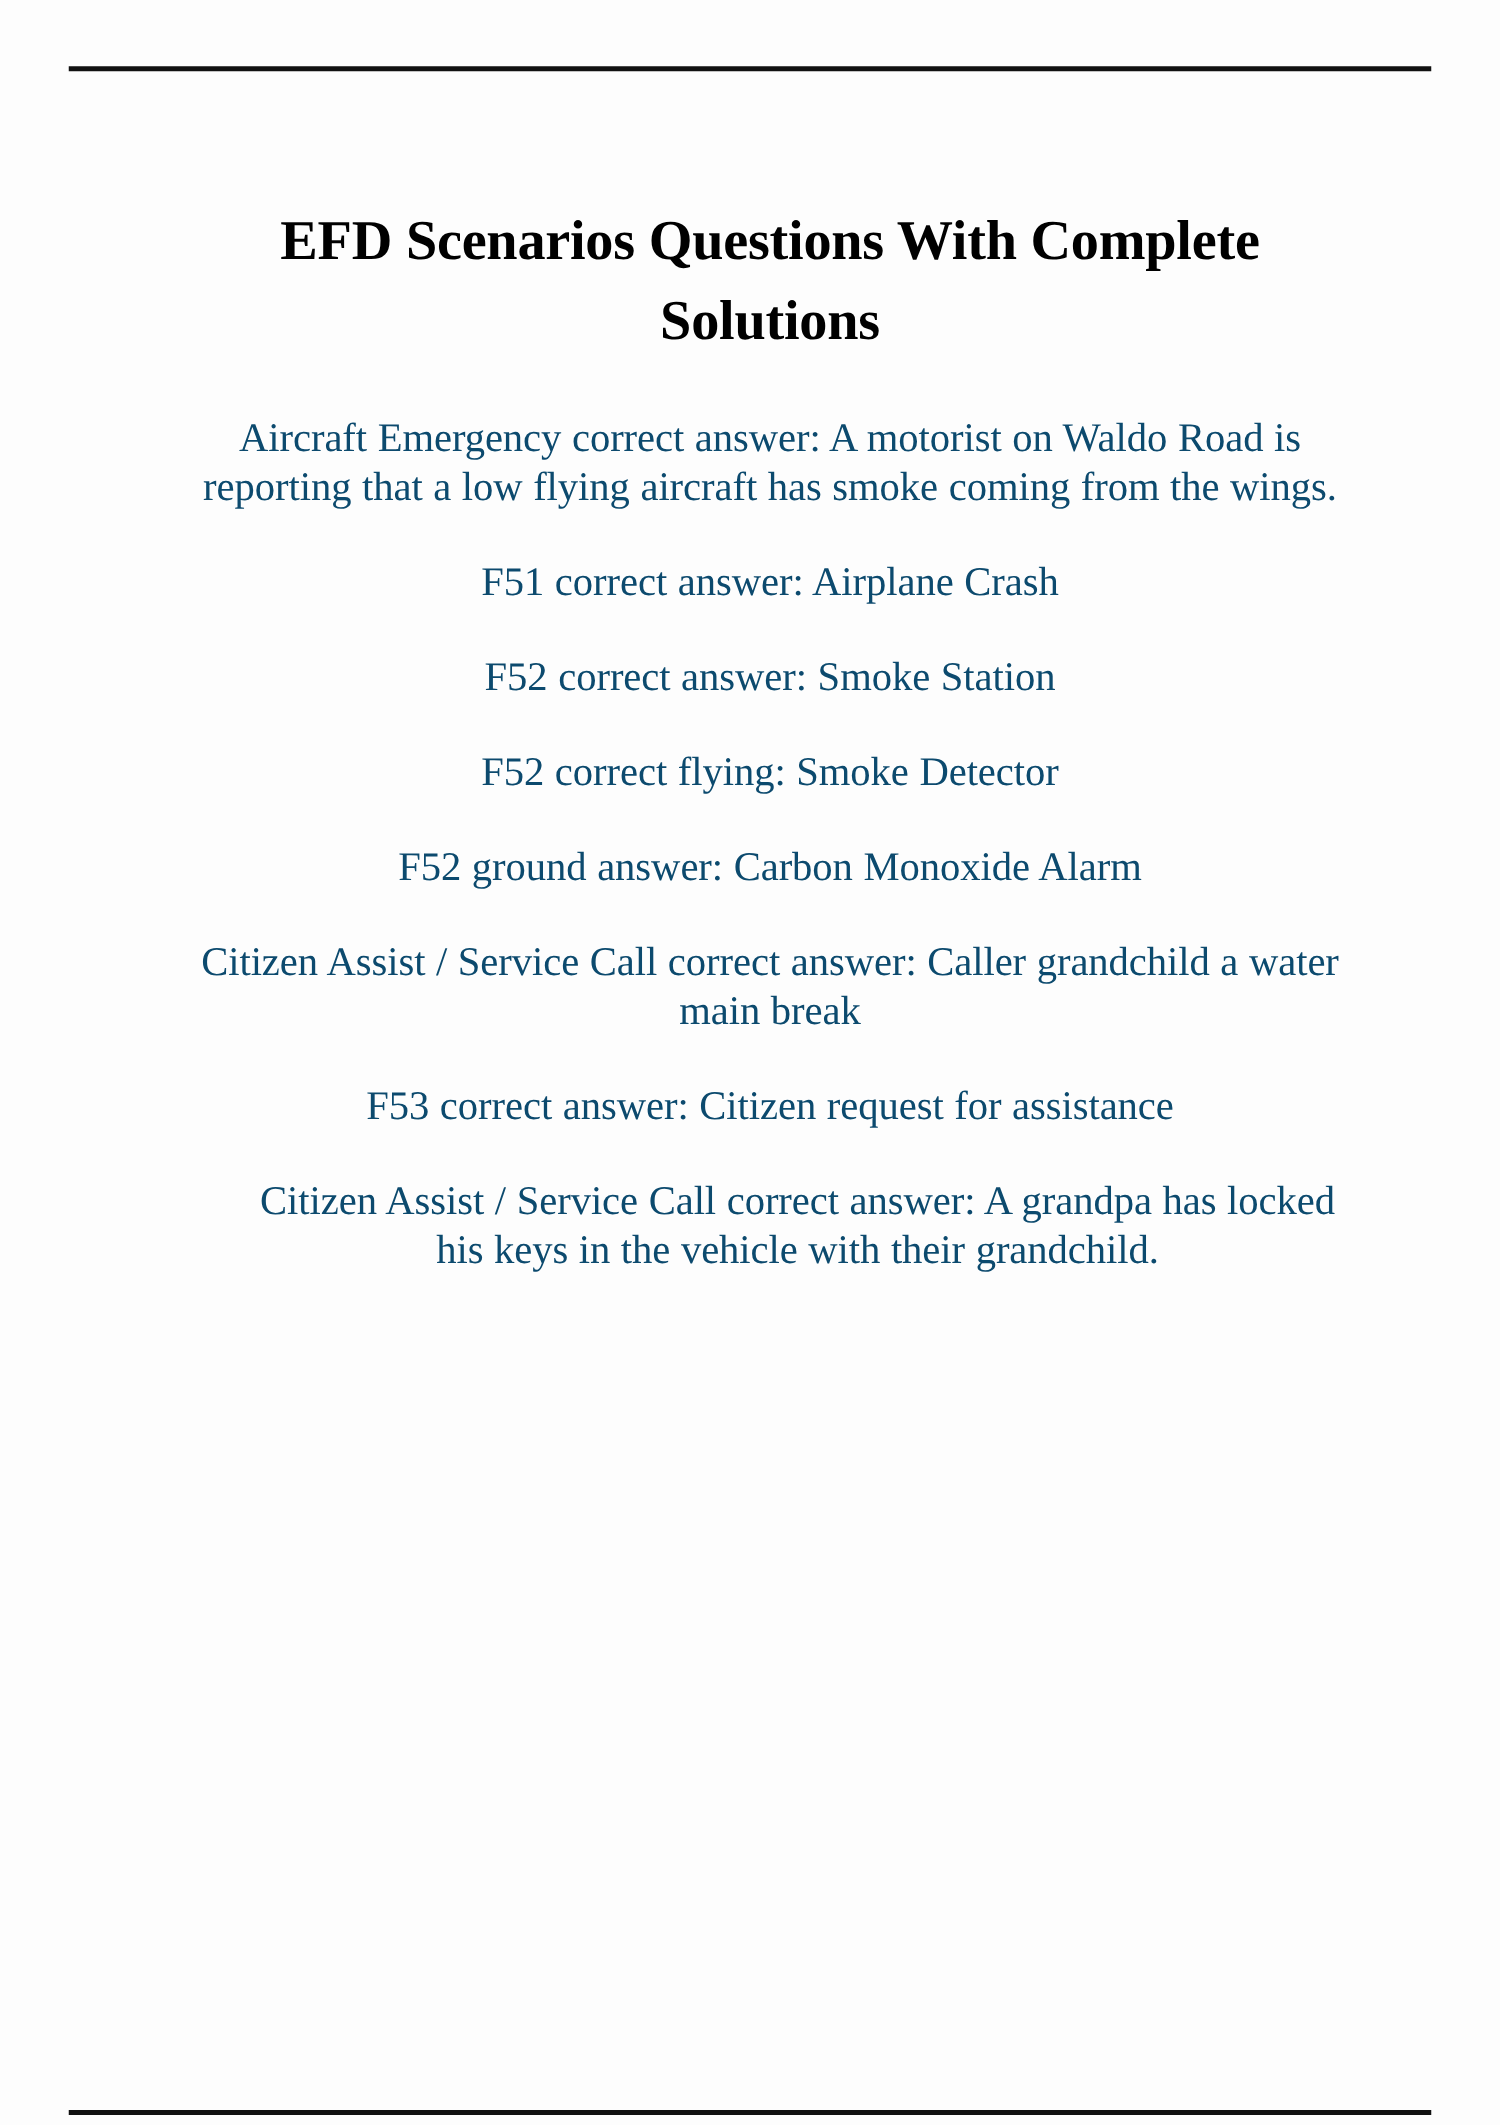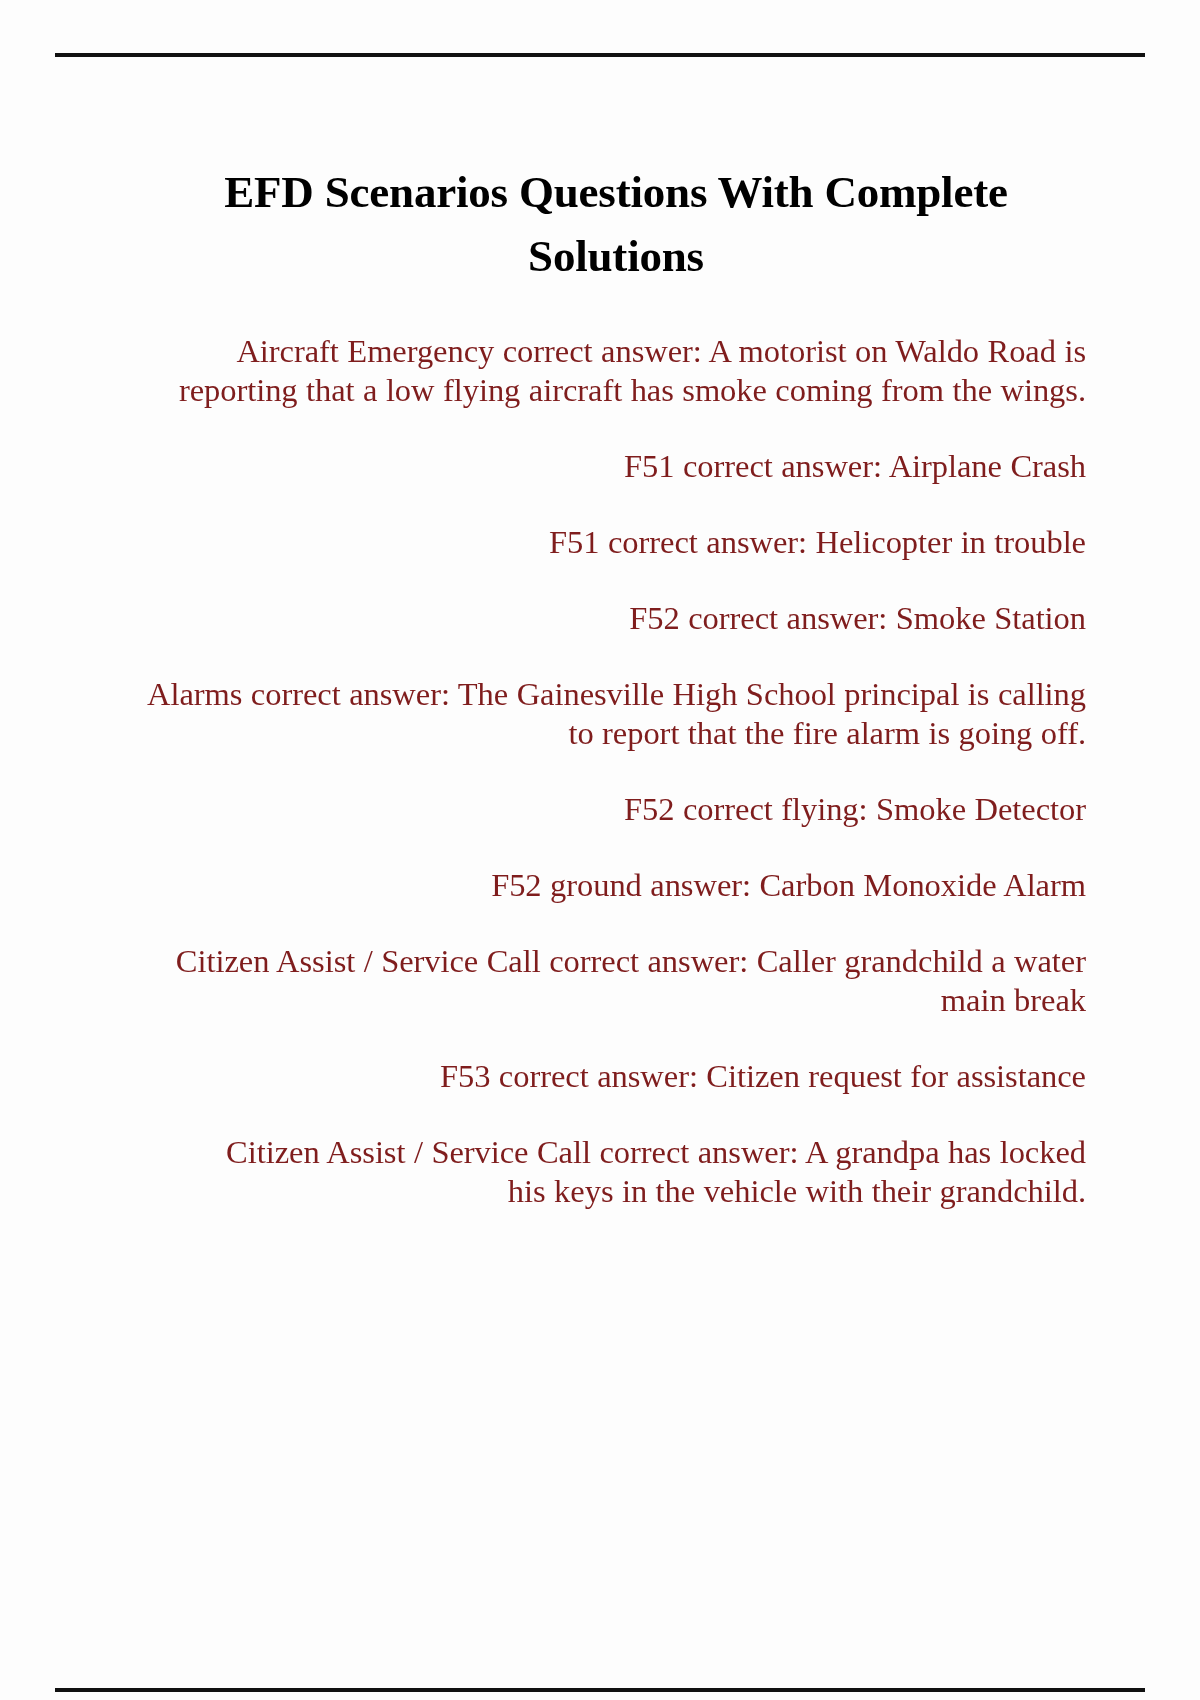--- a/index.html
+++ b/index.html
@@ -49,22 +49,22 @@
   }
 
   .body-block {
     margin-top: 44px;
   }
 
   p.para {
     font-size: 32.5px;
     line-height: 39px;
     margin: 0 0 37px 0;
-    text-align: right;
-    color: #7f1d1d;
+    text-align: center;
+    color: #0c4a6e;
     letter-spacing: -0.05px;
     word-spacing: 0.4px;
   }
   p.para:last-child {
     margin-bottom: 0;
     margin-left: 44px;
   }
 </style>
 </head>
 <body>
@@ -73,23 +73,21 @@
 
   <div class="rule rule-top"></div>
 
   <div class="content">
 
     <h1 class="doc-title">EFD Scenarios Questions With Complete Solutions</h1>
 
     <div class="body-block">
       <p class="para">Aircraft Emergency correct answer:  A motorist on Waldo Road is reporting that a low flying aircraft has smoke coming from the wings.</p>
       <p class="para">F51 correct answer:  Airplane Crash</p>
-      <p class="para">F51 correct answer:  Helicopter in trouble</p>
       <p class="para">F52 correct answer:  Smoke Station</p>
-      <p class="para">Alarms correct answer:  The Gainesville High School principal is calling to report that the fire alarm is going off.</p>
       <p class="para">F52 correct flying:  Smoke Detector</p>
       <p class="para">F52 ground answer:  Carbon Monoxide Alarm</p>
       <p class="para">Citizen Assist / Service Call correct answer:  Caller grandchild a water main break</p>
       <p class="para">F53 correct answer:  Citizen request for assistance</p>
       <p class="para">Citizen Assist / Service Call correct answer:  A grandpa has locked his keys in the vehicle with their grandchild.</p>
     </div>
 
   </div>
 
   <div class="rule rule-bottom"></div>

